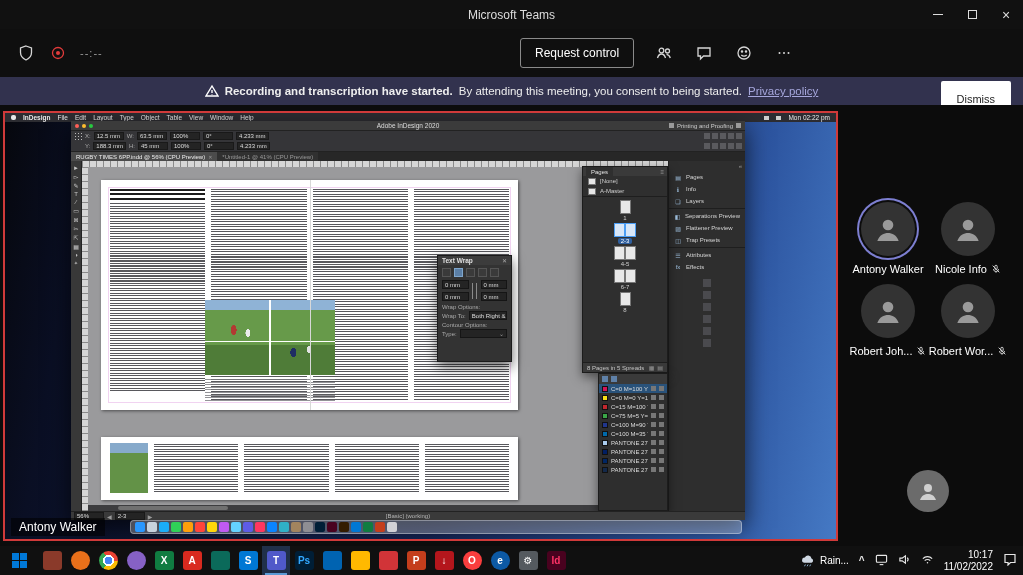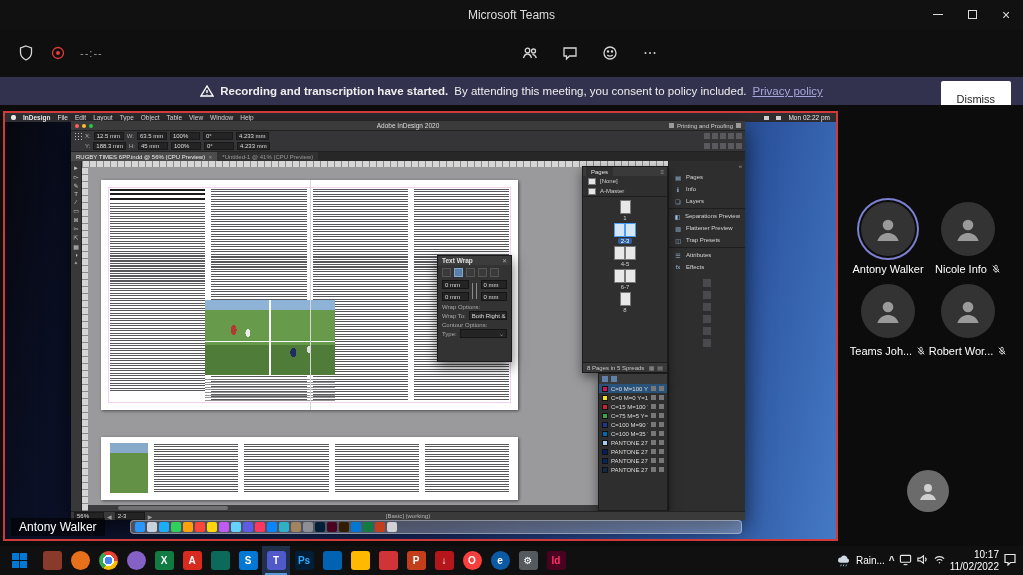--- a/index.html
+++ b/index.html
@@ -203,21 +203,21 @@
   #startbtn{width:38px;height:29px;display:flex;align-items:center;justify-content:center}
   .tapp{position:relative;width:28px;height:29px;display:flex;align-items:center;justify-content:center}
   .tapp .box{width:19px;height:19px;border-radius:3px;display:flex;align-items:center;justify-content:center}
   .tapp.round .box{border-radius:50%}
   .tapp.chrome .box{background:
       radial-gradient(circle at 50% 50%,#4285f4 0 4px,#fff 4px 5.5px,transparent 5.5px),
       conic-gradient(from -30deg,#ea4335 0 120deg,#fbbc05 120deg 240deg,#34a853 240deg 360deg) !important}
   .tapp.active{background:#20304a}
   .tapp.active::after{content:"";position:absolute;left:3px;right:3px;bottom:0;height:2px;background:#5b9bd5}
   .tglyph{color:#fff;font-size:10px;font-weight:bold}
-  #tray{margin-left:auto;display:flex;align-items:center;gap:4px;padding-right:6px;color:#e8e8e8}
+  #tray{margin-left:auto;display:flex;align-items:center;gap:10px;padding-right:6px;color:#e8e8e8}
   #weather{display:flex;align-items:center;gap:5px;font-size:10px;color:#fff}
   #weather svg{width:14px;height:14px;fill:#cfd8e3}
   .trayico svg{width:13px;height:13px;stroke:#e8e8e8;fill:none;stroke-width:1.2}
   #caret{font-size:10px;font-weight:bold;color:#e8e8e8}
   #clockblk{text-align:right;font-size:10px;line-height:12px;color:#fff}
   #action svg{width:14px;height:14px;stroke:#e8e8e8;fill:none;stroke-width:1.2}
 </style>
 </head>
 <body>
 
@@ -243,20 +243,21 @@
     </span>
     <span class="tico">
       <svg viewBox="0 0 18 18">
           <circle cx="9" cy="9" r="5.5" stroke="#e23b3b"></circle>
           <circle cx="9" cy="9" r="2" fill="#e23b3b" stroke="none"></circle>
         </svg>
     </span>
     <span class="timer">--:--</span>
   </div>
   <div class="tb-center">
+    <button id="request-control">Request control</button>
     <span class="tico">
       <svg viewBox="0 0 18 18">
           <circle cx="6.5" cy="6.5" r="2.3"></circle>
           <path d="M2.5 14c.8-2.7 2.4-4 4-4s3.2 1.3 4 4"></path>
           <circle cx="12.5" cy="7" r="2"></circle>
           <path d="M11.5 10.3c1.8.2 3.2 1.5 3.8 3.7"></path>
         </svg>
     </span>
     <span class="tico">
       <svg viewBox="0 0 18 18">
@@ -280,21 +281,21 @@
     </span>
   </div>
 </div>
 
 <div id="banner">
   <svg viewBox="0 0 14 14">
       <path d="M7 2L13 12H1z"></path>
       <path d="M7 6v3M7 10.6v.4"></path>
     </svg>
   <span class="b-bold">Recording and transcription have started.</span>
-  <span>By attending this meeting, you consent to policy included.</span>
+  <span>By attending this meeting, you consent to being started.</span>
   <a>Privacy policy</a>
   <button id="dismiss-btn">Dismiss</button>
 </div>
 
 <div id="stage">
 
   <div id="share">
     <div id="wallpaper"></div>
 
     <div id="menubar">
@@ -705,21 +706,21 @@
     </div>
   </div>
   <div class="tile" style="left:848px;top:179px">
     <div class="avatar">
       <svg viewBox="0 0 24 24">
           <circle cx="12" cy="9" r="4" fill="#9a9a9a"></circle>
           <path d="M4 21c1.5-4.5 5-6 8-6s6.5 1.5 8 6z" fill="#9a9a9a"></path>
         </svg>
     </div>
     <div class="pname">
-        <span>Teams Joh...</span>
+        <span>Robert Joh...</span>
       <svg viewBox="0 0 12 12">
           <rect x="4.6" y="1.5" width="2.8" height="5" rx="1.4"></rect>
           <path d="M3 6a3 3 0 0 0 6 0M6 9v1.5"></path>
           <path d="M2 2l8 8"></path>
         </svg>
     </div>
   </div>
   <div class="tile" style="left:928px;top:179px">
     <div class="avatar">
       <svg viewBox="0 0 24 24">

